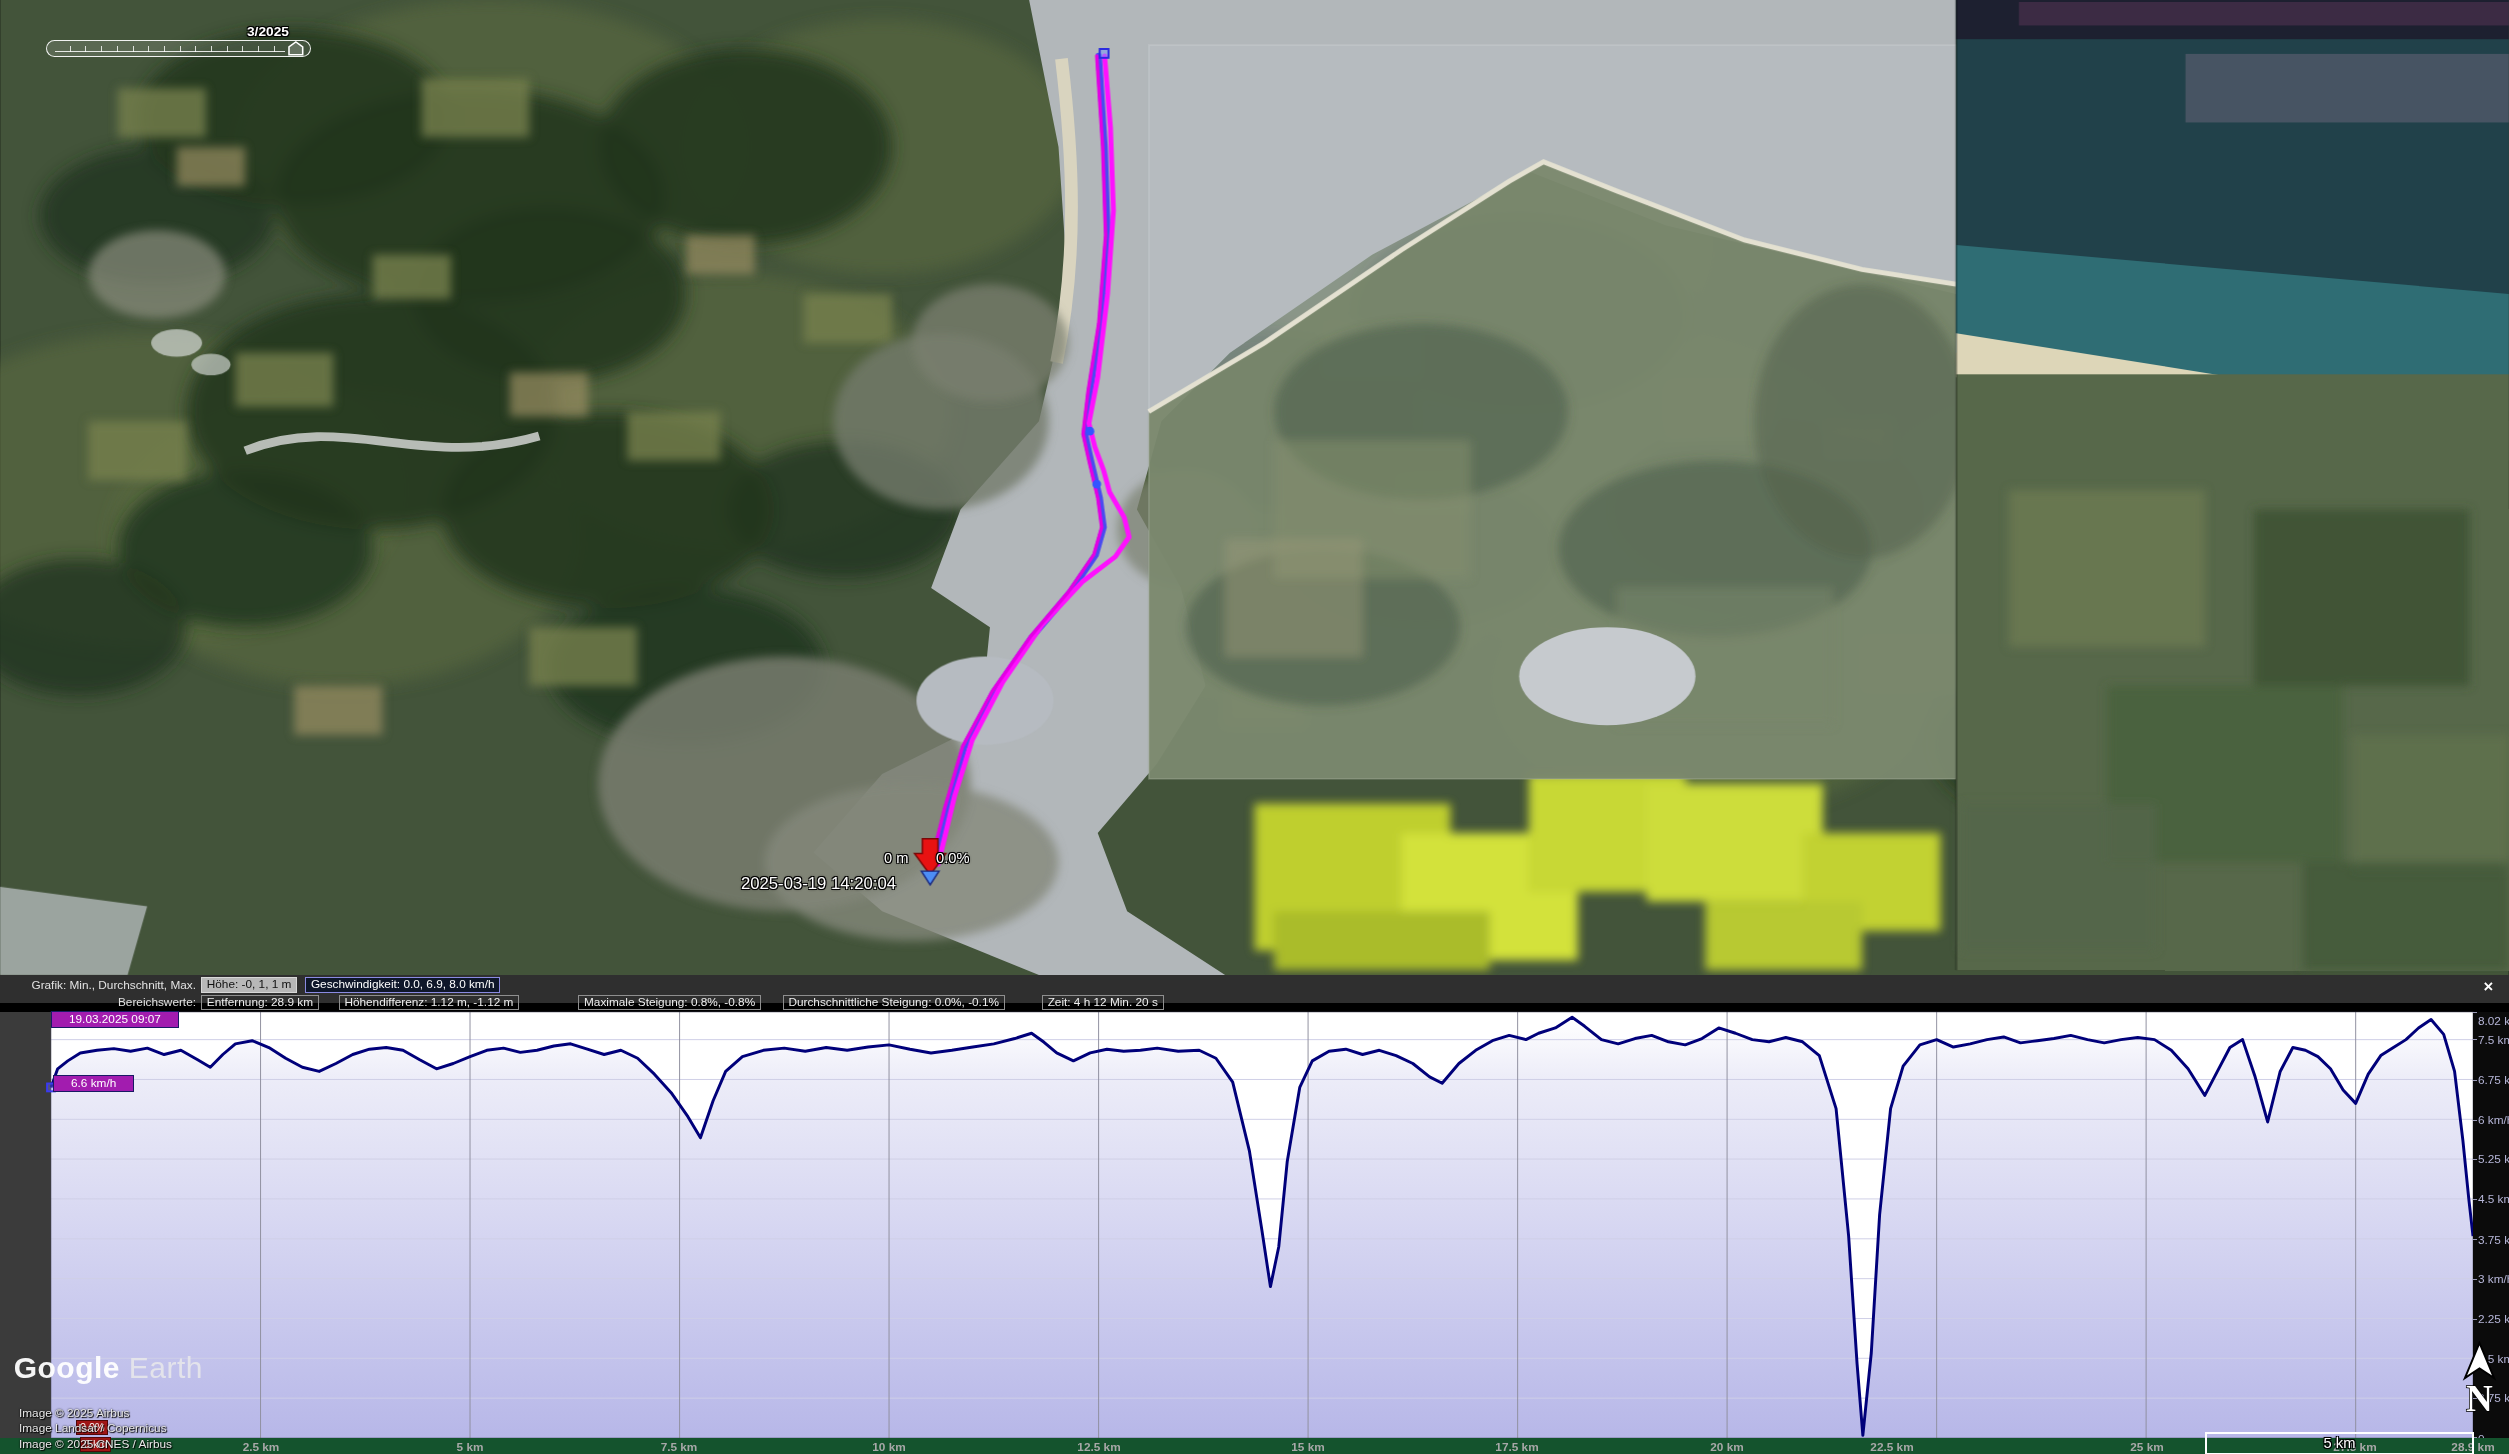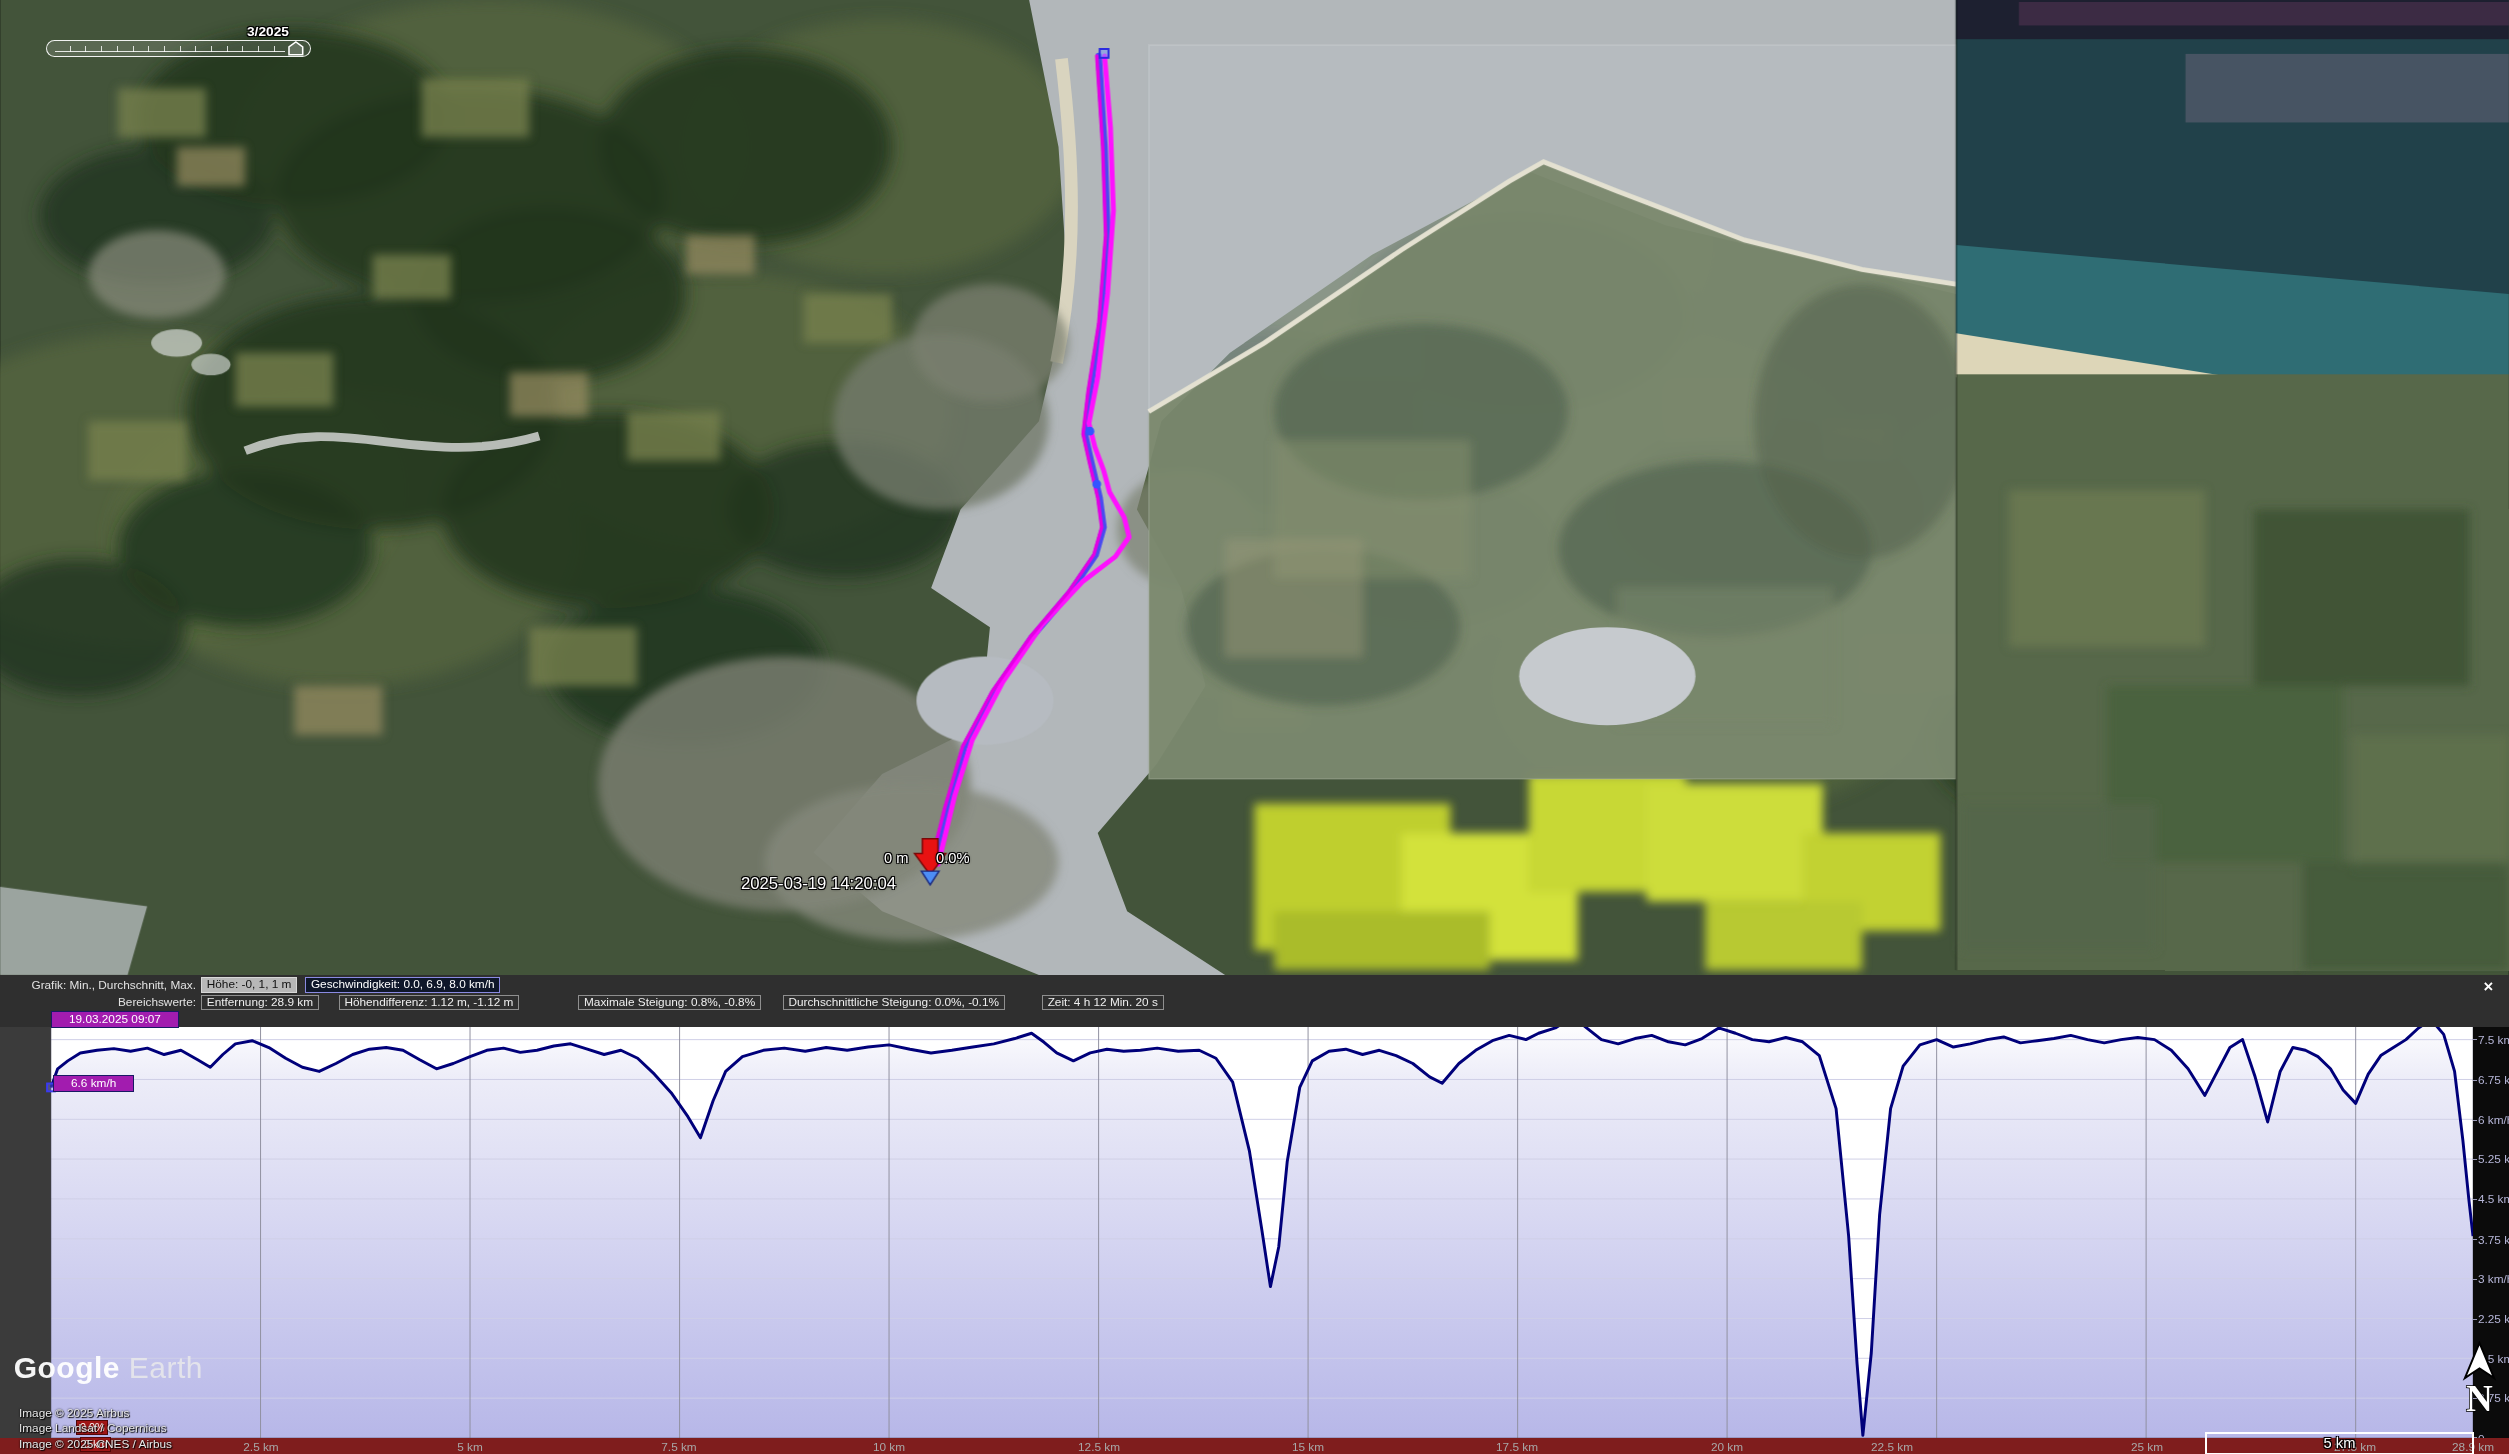--- a/index.html
+++ b/index.html
@@ -14,37 +14,37 @@
   #slider-rail{position:absolute;left:7.8px;right:25.5px;top:4.9px;height:4.9px;
                background:repeating-linear-gradient(90deg,transparent 0 14.7px,rgba(255,255,255,.8) 14.7px 15.7px);
                border-bottom:1px solid rgba(255,255,255,.85);}
   #slider-handle{position:absolute;right:5.9px;top:0px;}
   
   .map-label{position:absolute;color:#fff;z-index:18;}
   #marker-elev{left:884px;top:850px;font-size:14.7px;}
   #marker-grade{left:936px;top:850px;font-size:14.7px;}
   #marker-datetime{left:741px;top:874px;font-size:16.7px;}
   
-  #panel-header{position:absolute;left:0;top:975px;width:2509px;height:52px;background:#2f2f2f;z-index:10;}
+  #panel-header{position:absolute;left:0;top:975px;width:2509px;height:28px;background:#2f2f2f;z-index:10;}
   .hdr-row{position:absolute;left:0;width:2509px;height:17.6px;display:flex;align-items:center;font-size:11.8px;color:#ddd;white-space:nowrap;}
   #hdr-row1{top:1px;} #hdr-row2{top:18.6px;}
   .hdr-label{width:196px;text-align:right;margin-right:4.9px;flex:none;color:#e2e2e2;}
   .hdr-box{padding:0 4.9px;line-height:13.7px;border:1px solid #8f8f8f;color:#eee;margin-right:3.9px;}
   .hdr-box.gray{background:#b8b8b8;color:#111;border-color:#d8d8d8;}
   .hdr-box.blue{background:#0f172a;color:#fff;border-color:#8a8ae2;margin-left:3.9px;}
   #close-btn{position:absolute;right:11.8px;top:979px;width:17.6px;height:17.6px;color:#fff;font-size:16.7px;font-weight:bold;
              line-height:15.7px;text-align:center;z-index:15;cursor:pointer;}
   
   #plot-left-gutter{position:absolute;left:0;top:1012px;width:51px;height:426px;background:#3b3b3b;z-index:5;}
   #plot-bg{position:absolute;left:51px;top:1012px;width:2422px;height:426px;background:#fff;z-index:5;}
   #chart-svg{position:absolute;left:51px;top:1012px;z-index:6;overflow:visible;}
   #y-gutter{position:absolute;left:2473px;top:1012px;width:36px;height:426px;background:#0b0b0b;z-index:7;}
   .y-tick{position:absolute;left:4.9px;color:#b6b6d8;font-size:11.8px;white-space:nowrap;}
   .y-tick-dash{position:absolute;left:0;width:3.9px;height:1px;background:#9a9ab8;}
-  #x-strip{position:absolute;left:0;top:1438px;width:2509px;height:16.7px;background:#7f1d1d;z-index:8;}
+  #x-strip{position:absolute;left:0;top:1438px;width:2509px;height:16.7px;background:#14532d;z-index:8;font-weight:bold;}
   .x-tick{position:absolute;top:2px;transform:translateX(-50%);color:#a8a8a8;font-size:11.8px;white-space:nowrap;}
   
   .cur-blue{position:absolute;background:#a21caf;border:1px solid #191964;color:#fff;font-size:11.8px;
             padding:0 17px;line-height:14.7px;z-index:12;white-space:nowrap;}
   #cursor-date{left:51px;top:1011px;}
   #cursor-speed{left:53px;top:1075px;}
   .cur-red{position:absolute;background:#a01616;border:1px solid #520707;color:#fff;font-size:10.8px;
            padding:0 2.9px;line-height:12.7px;z-index:9;white-space:nowrap;}
   #cursor-grade{left:76px;top:1420px;}
   #cursor-dist{left:80px;top:1437px;}

